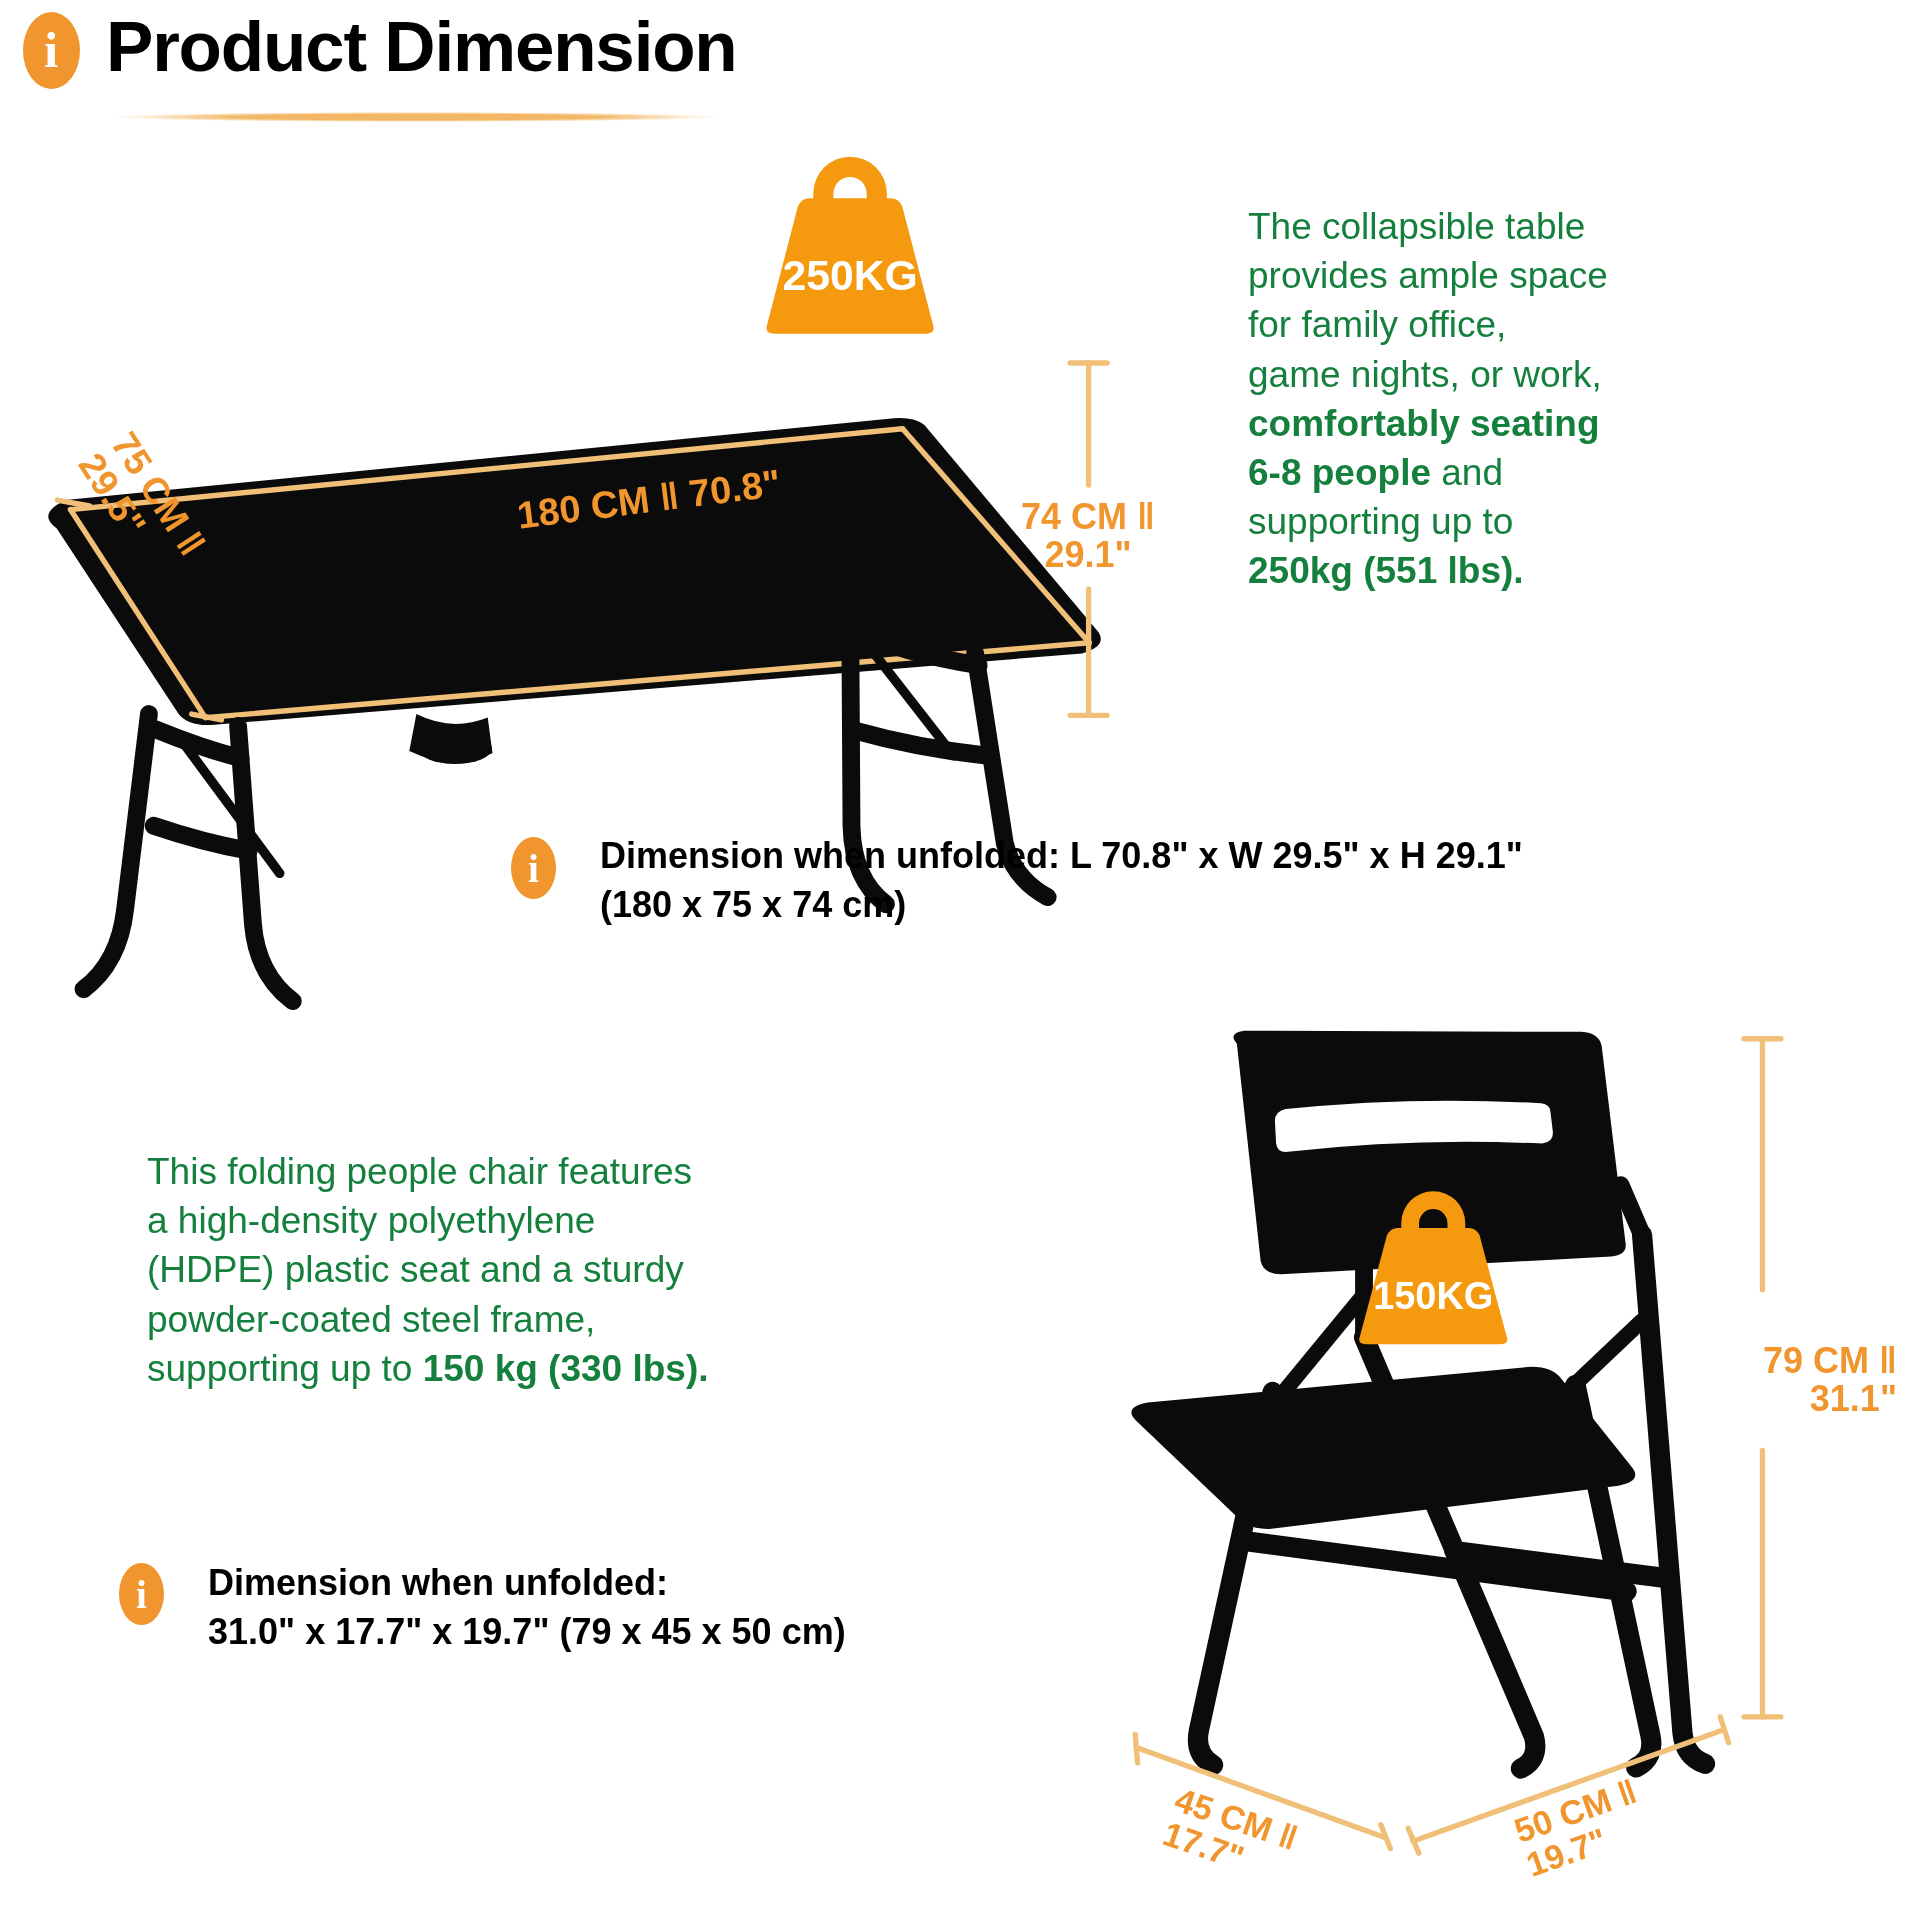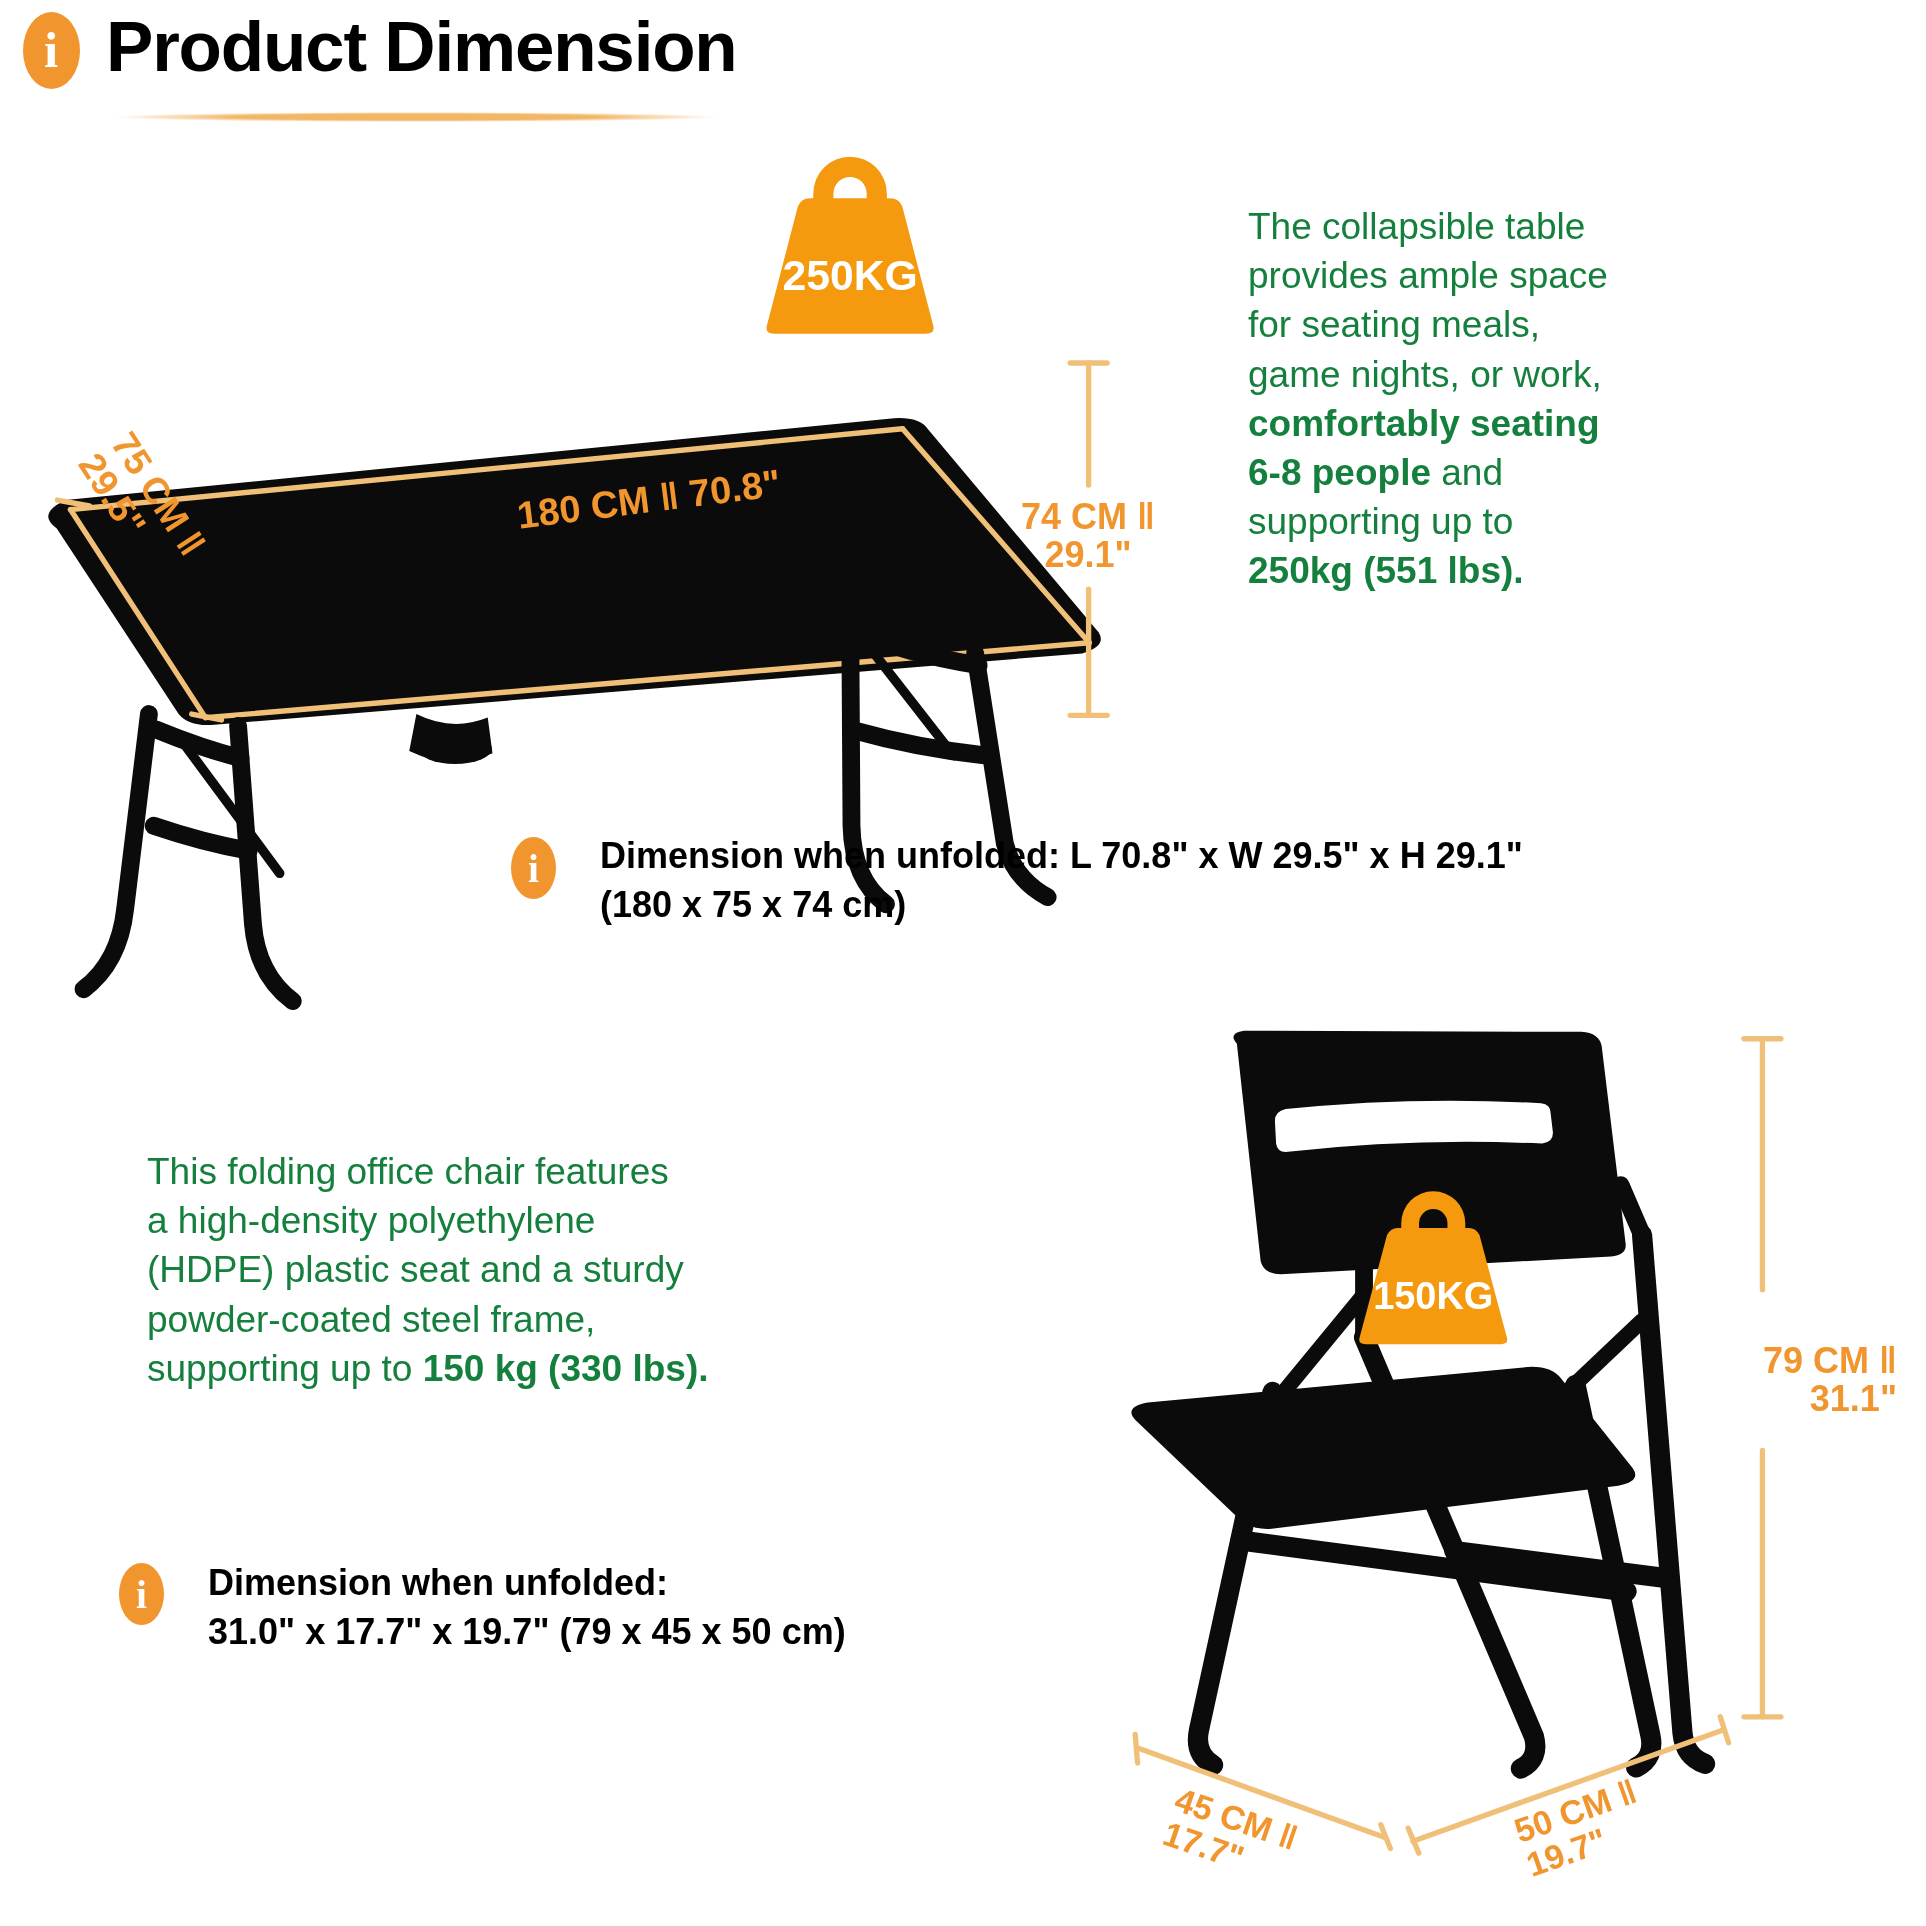--- a/index.html
+++ b/index.html
@@ -128,21 +128,21 @@
   </div>
 
   <div class="dim" style="left:1021px;top:498px;font-size:36px;text-align:center;">
     <span>74 CM ‖</span>
     <span class="l2">29.1"</span>
   </div>
 
   <div class="para" style="left:1248px;top:202px;width:594px;">
     <span>The collapsible table</span><br>
     <span>provides ample space</span><br>
-    <span>for seating meals,</span><br>
+    <span>for family office,</span><br>
     <span>game nights, or work,</span><br>
     <b>comfortably seating</b><br>
     <b>6-8 people</b><span> and</span><br>
     <span>supporting up to</span><br>
     <b>250kg (551 lbs).</b>
   </div>
 
   <div class="info-dot" style="left:511px;top:837px;">
     <span class="glyph">i</span>
   </div>
@@ -221,21 +221,21 @@
     <span>45  CM ‖</span>
     <span class="l2">17.7"</span>
   </div>
 
   <div class="dim" style="left:1510px;top:1816px;font-size:34px;transform:rotate(-19.5deg);transform-origin:left top;">
     <span>50 CM ‖</span>
     <span class="l2">19.7"</span>
   </div>
 
   <div class="para" style="left:147px;top:1147px;width:892px;">
-    <span>This folding office chair features</span><br>
+    <span>This folding people chair features</span><br>
     <span>a high-density polyethylene</span><br>
     <span>(HDPE) plastic seat and a sturdy</span><br>
     <span>powder-coated steel frame,</span><br>
     <span>supporting up to </span><b>150 kg (330 lbs).</b>
   </div>
 
   <div class="info-dot" style="left:119px;top:1563px;">
     <span class="glyph">i</span>
   </div>
   <div class="cap" style="left:208px;top:1559px;width:892px;">

